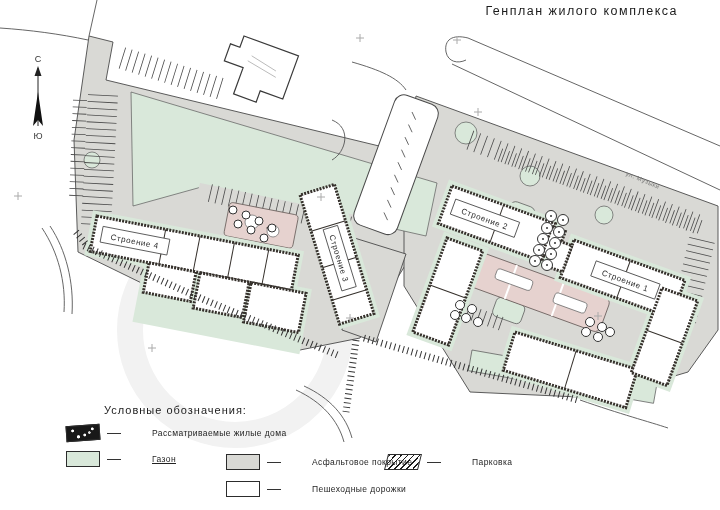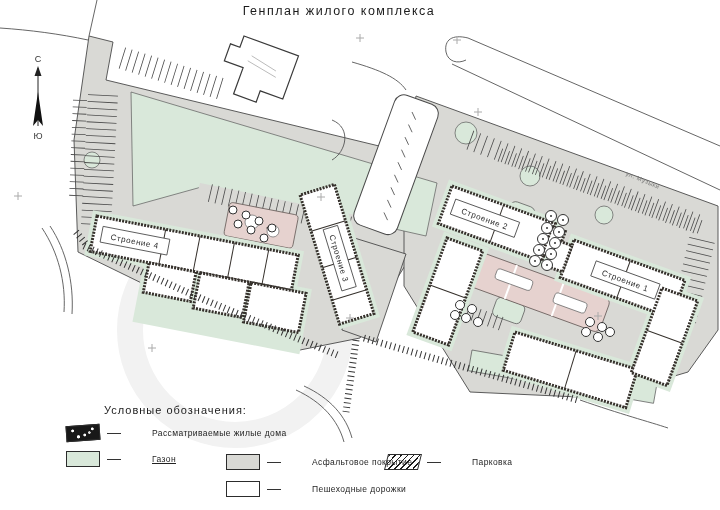--- a/index.html
+++ b/index.html
@@ -1,21 +1,21 @@
 <!DOCTYPE html>
 <html><head>
 <meta charset="utf-8">
 <style>
   html,body{margin:0;padding:0;}
   body{
     width:720px;height:510px;position:relative;background:#ffffff;
     font-family:"Liberation Sans", sans-serif;color:#222;overflow:hidden;
   }
   .page-title{
-    position:absolute;top:4px;left:0;width:678px;text-align:center;
+    position:absolute;top:4px;left:0;width:678px;text-align:right;
     font-size:12.5px;letter-spacing:1.5px;color:#1b1b1b;
   }
   svg{position:absolute;top:0;left:0;}
   svg text{font-family:"Liberation Sans", sans-serif;}
   .bldg-label{font-size:8px;letter-spacing:0.6px;fill:#2a2a2a;}
   .street-label{font-size:6px;fill:#777;letter-spacing:0.5px;}
   .compass-letter{font-size:9px;fill:#333;}
   
   .legend{position:absolute;left:0;top:398px;width:600px;height:112px;}
   .legend-title{position:absolute;left:104px;top:6px;font-size:11px;letter-spacing:1px;color:#1b1b1b;}

